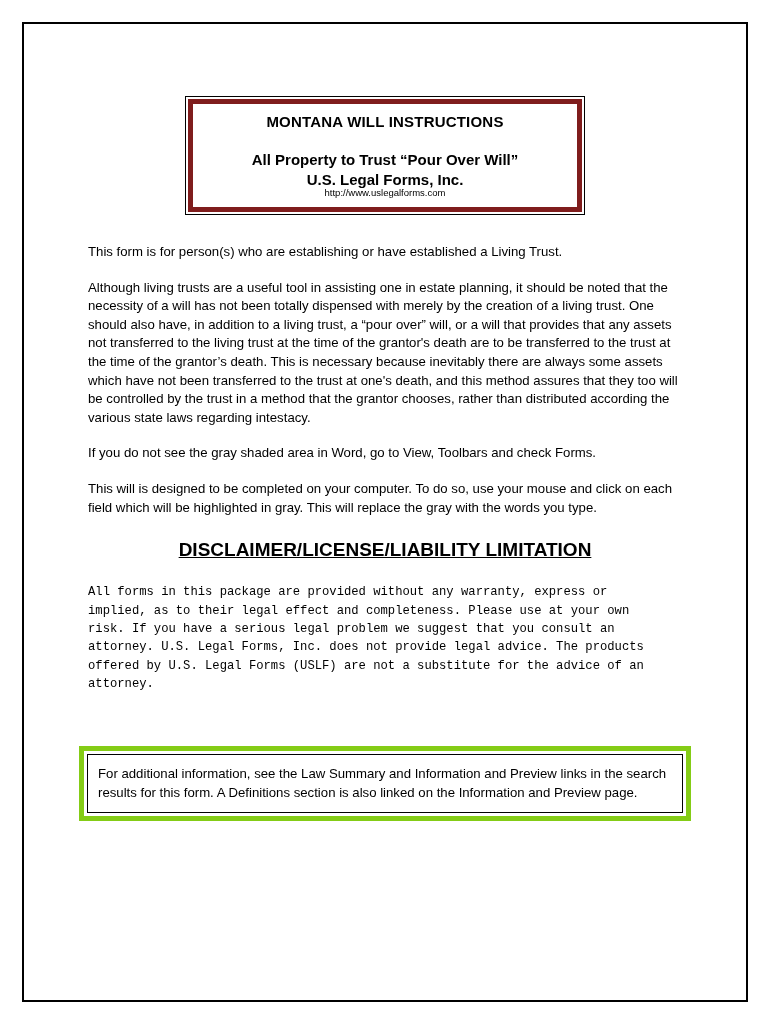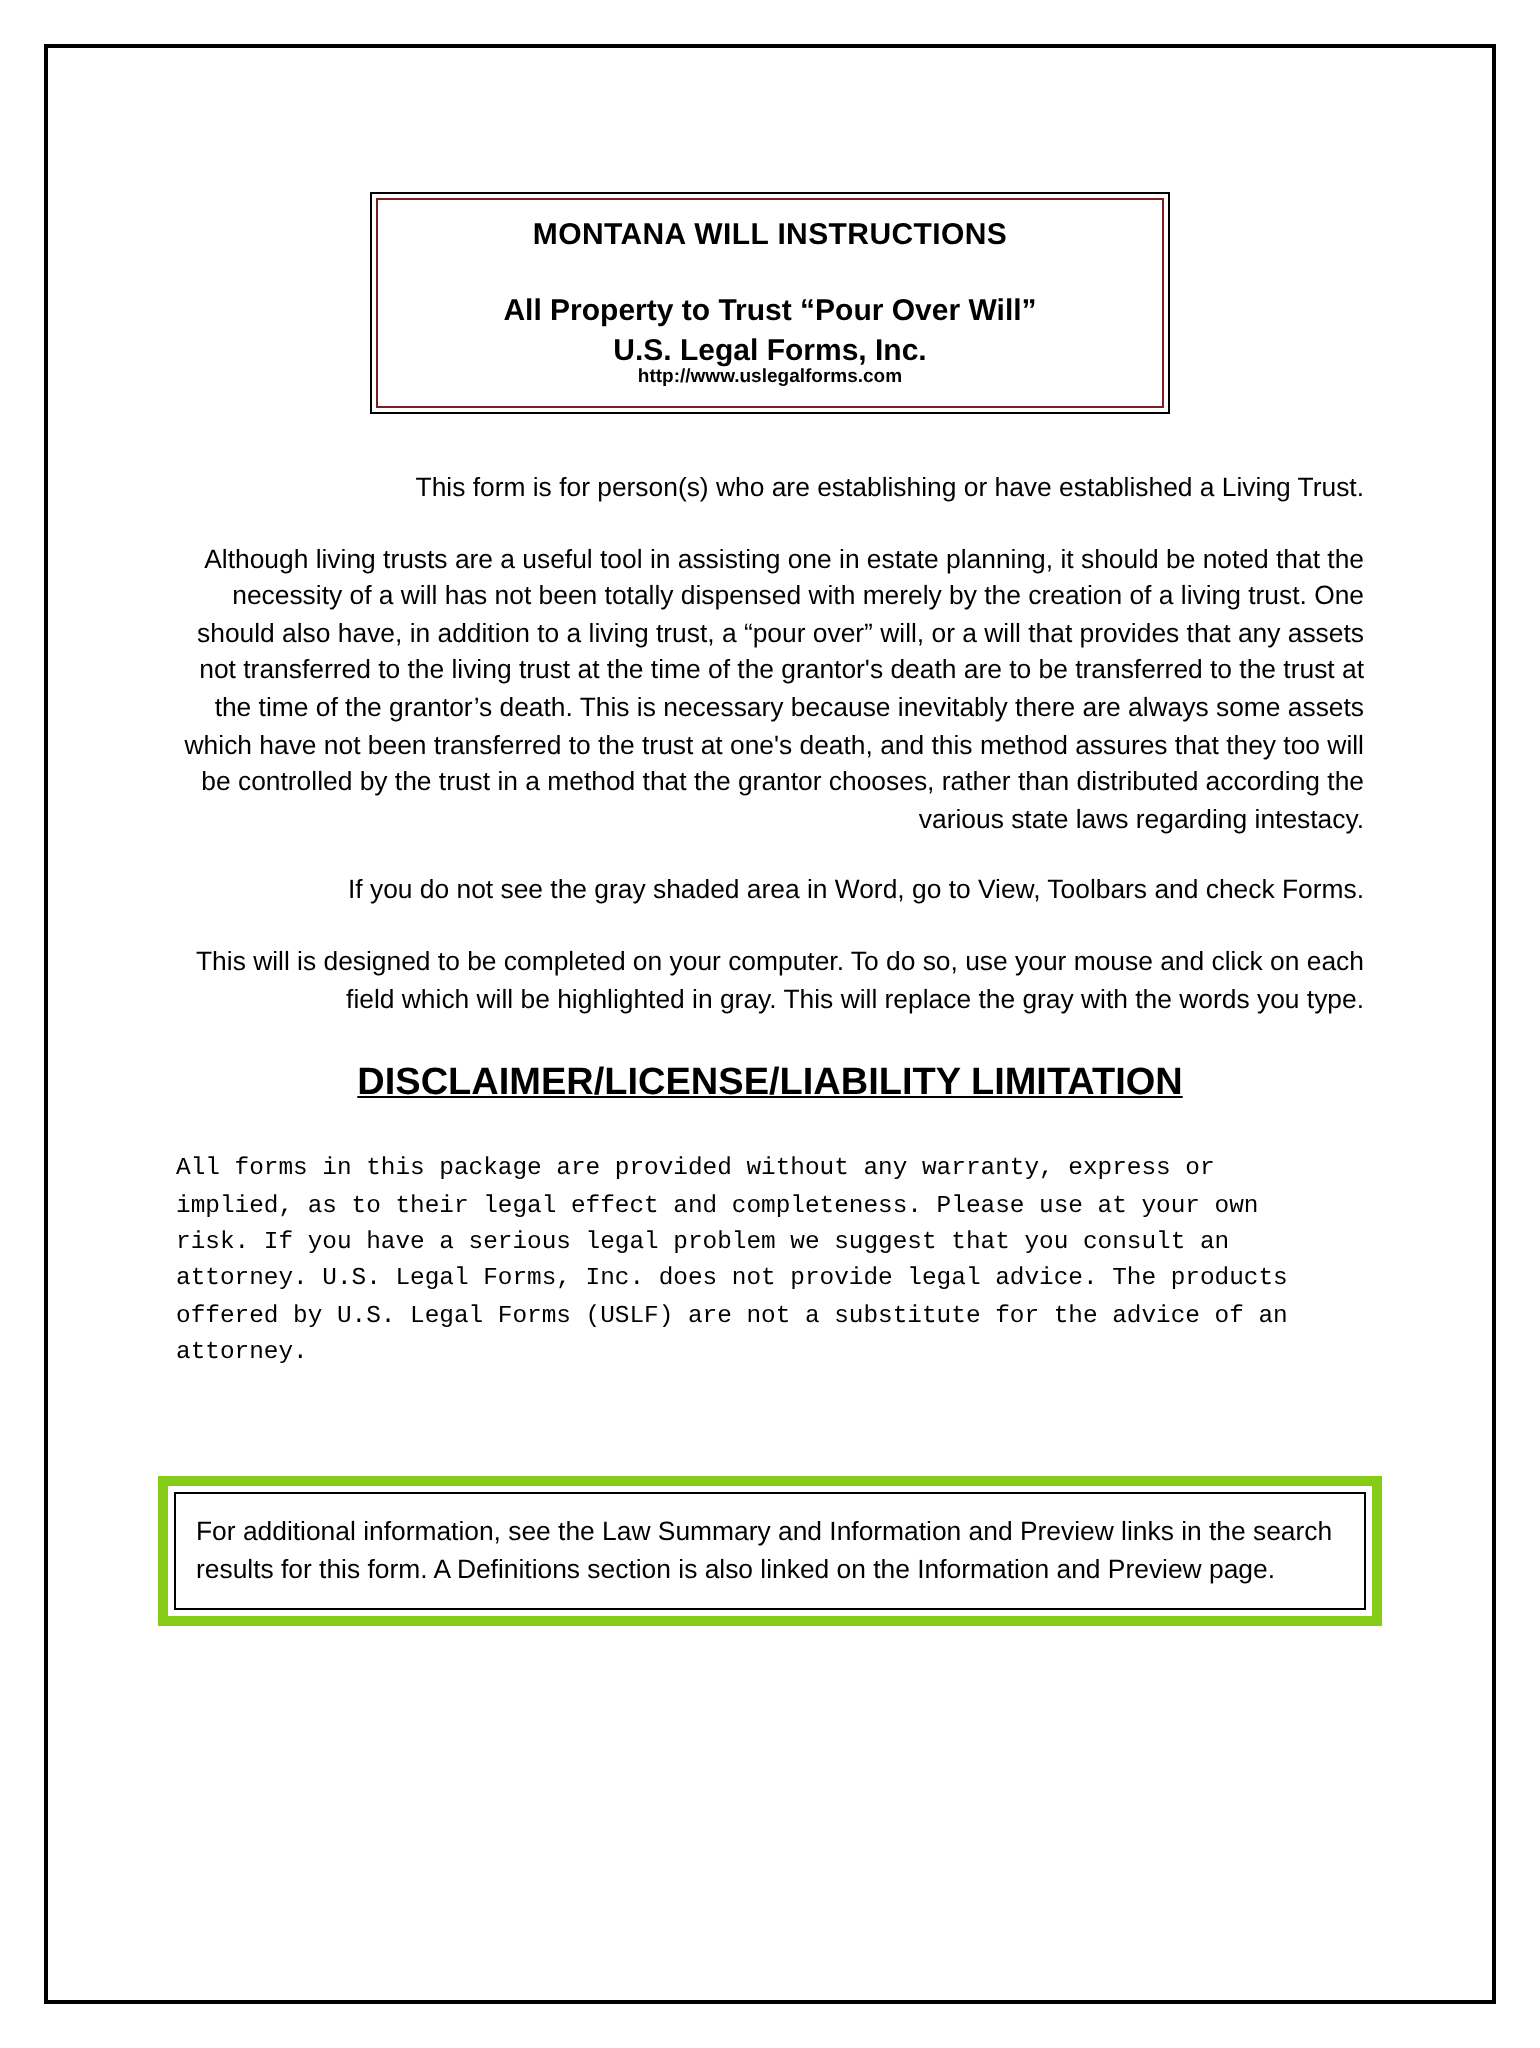--- a/index.html
+++ b/index.html
@@ -38,21 +38,21 @@
 
   
   .title-box-outer {
     width: 400px;
     margin: 0 auto;
     border: 1px solid #000000;
     padding: 2px;
     box-sizing: border-box;
   }
   .title-box-inner {
-    border: 1px solid #7f1d1d;
+    border: 5px solid #7f1d1d;
     padding: 8px 6px 8px 6px;
     box-sizing: border-box;
     text-align: center;
   }
   .title-line1 {
     font-size: 15px;
     font-weight: bold;
     line-height: 20px;
     letter-spacing: 0.2px;
   }
@@ -63,33 +63,33 @@
     margin-top: 18px;
   }
   .title-line3 {
     font-size: 15px;
     font-weight: bold;
     line-height: 13px;
     margin-top: 3px;
   }
   .title-line4 {
     font-size: 9.5px;
-    font-weight: bold;
+    font-weight: normal;
     line-height: 13px;
   }
 
   
   .body-text {
     margin-top: 28px;
   }
   p.para {
     font-size: 13.2px;
     line-height: 18.6px;
     margin: 0 0 17px 0;
-    text-align: right;
+    text-align: left;
   }
   .disclaimer-heading {
     text-align: center;
     font-size: 19px;
     font-weight: bold;
     text-decoration: underline;
     margin: 22px 0 22px 0;
   }
   p.para-serifish {
     font-size: 13.2px;

